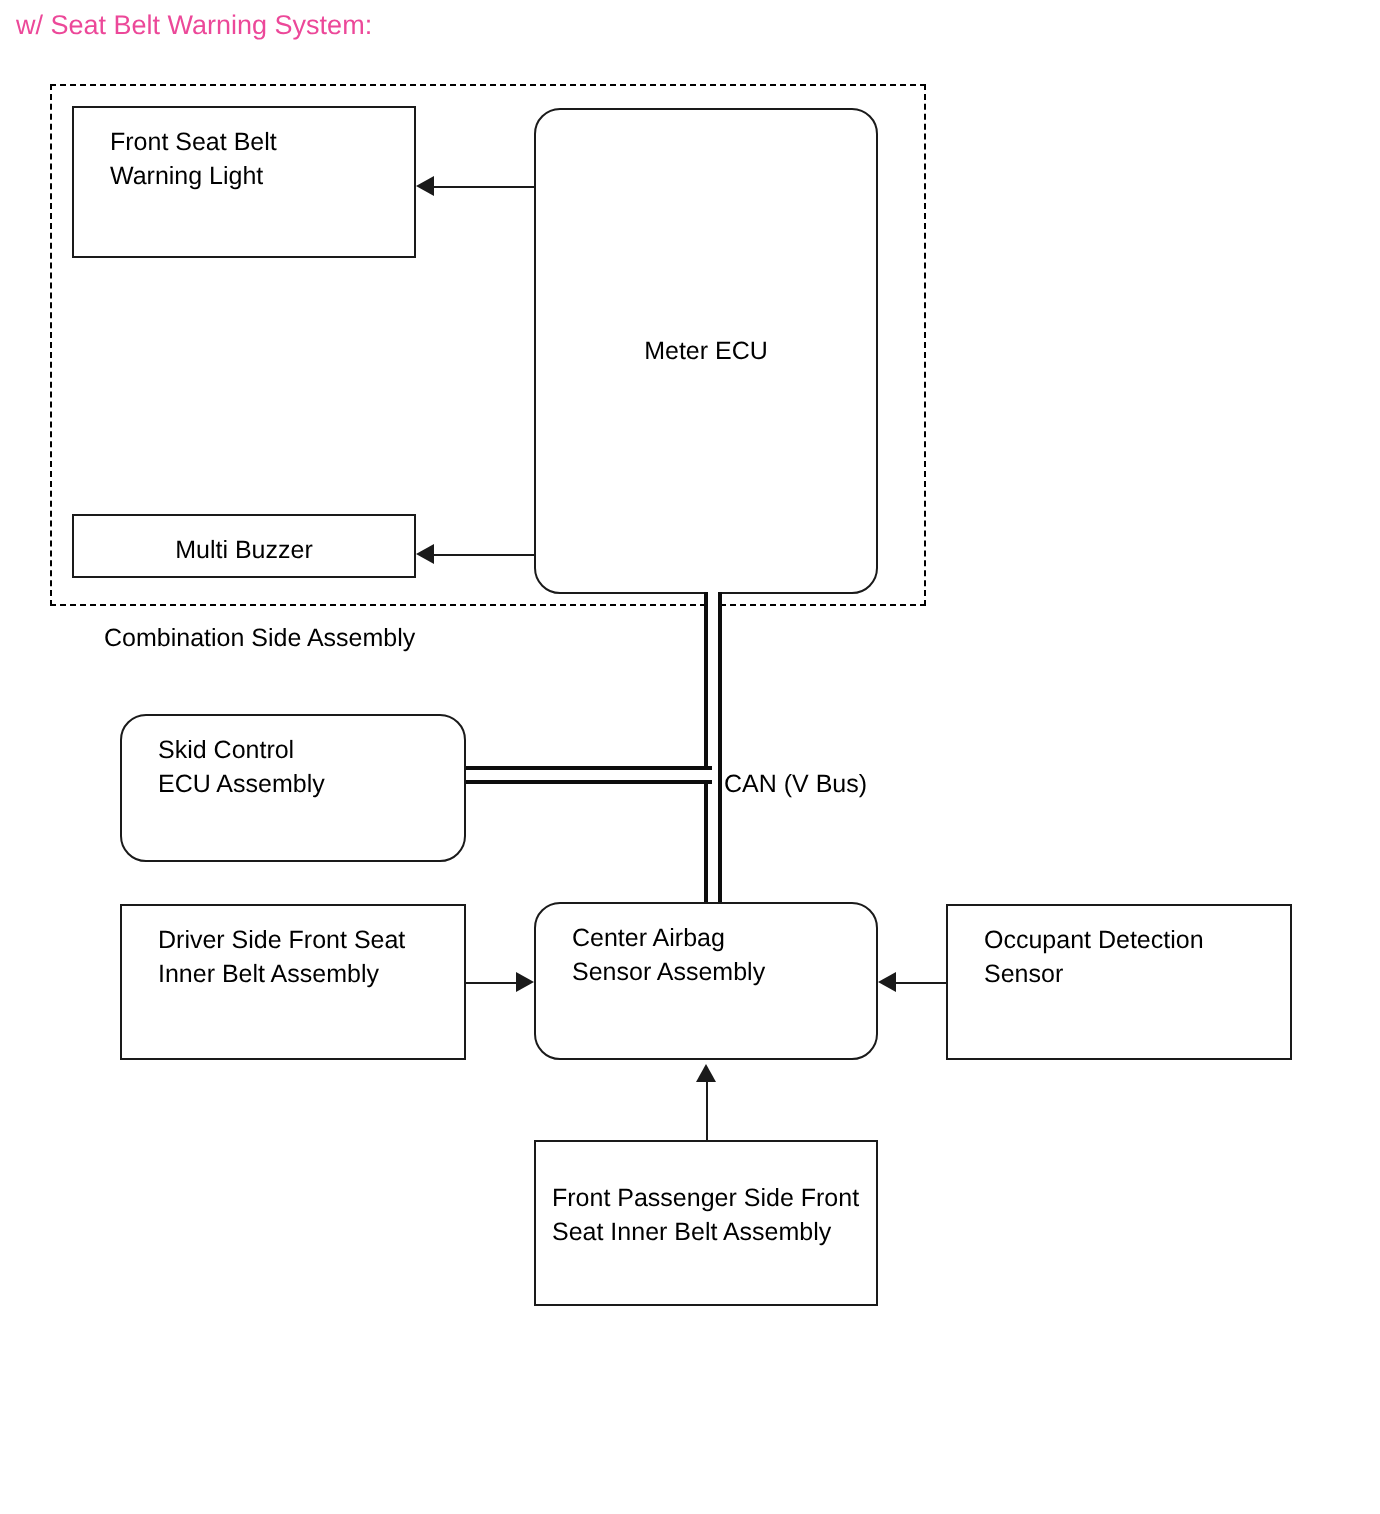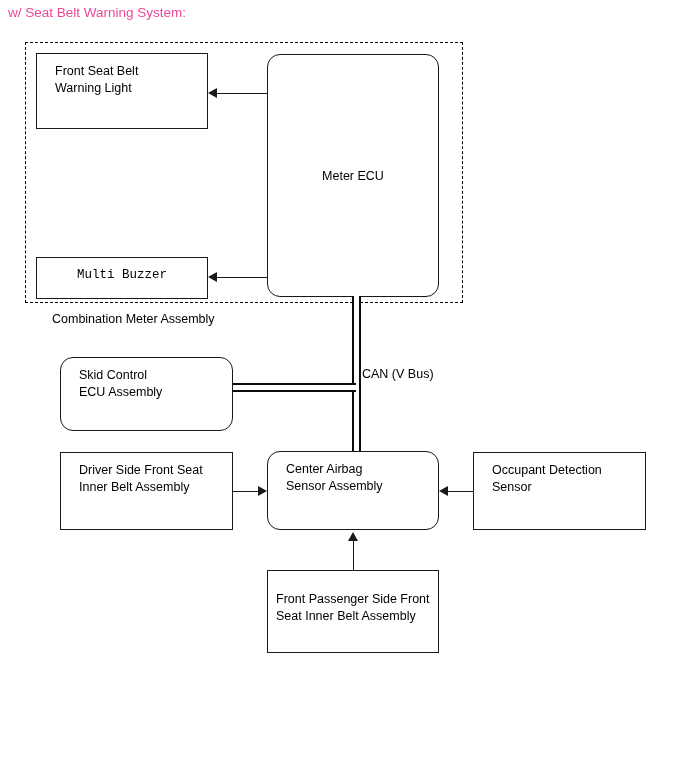--- a/index.html
+++ b/index.html
@@ -136,42 +136,43 @@
     box-sizing: border-box;
     border-top: 2.2px solid #0d0d0d;
     border-bottom: 2.2px solid #0d0d0d;
     background: #ffffff;
   }
   .bus-label {
     position: absolute;
     font-size: 12.5px;
     line-height: 16px;
     white-space: nowrap;
+    margin-top: 18px;
   }
 </style>
 </head>
 <body>
 
 <div id="diagram">
 
   <div class="title">w/ Seat Belt Warning System:</div>
 
   <div class="group-region"></div>
-  <div class="group-label">Combination Meter Assembly</div>
+  <div class="group-label">Combination Side Assembly</div>
 
   <div class="box" style="left:36px; top:53px; width:172px; height:76px;">
     <div class="box-label tl">Front Seat Belt
 Warning Light</div>
   </div>
 
   <div class="box rounded" style="left:267px; top:54px; width:172px; height:243px;padding-left:40px;">
     <div class="box-label mid">Meter ECU</div>
   </div>
 
-  <div class="box" style="left:36px; top:257px; width:172px; height:42px;font-family:Liberation Mono, monospace;">
+  <div class="box" style="left:36px; top:257px; width:172px; height:32px;">
     <div class="box-label center-h">Multi Buzzer</div>
   </div>
 
   <div class="hline" style="left:212px; top:93px; width:55px;"></div>
   <div class="arrow left" style="left:208px; top:88px;"></div>
 
   <div class="hline" style="left:212px; top:277px; width:55px;"></div>
   <div class="arrow left" style="left:208px; top:272px;"></div>
 
   <div class="bus-v" style="left:352px; top:296px; height:155px;"></div>

